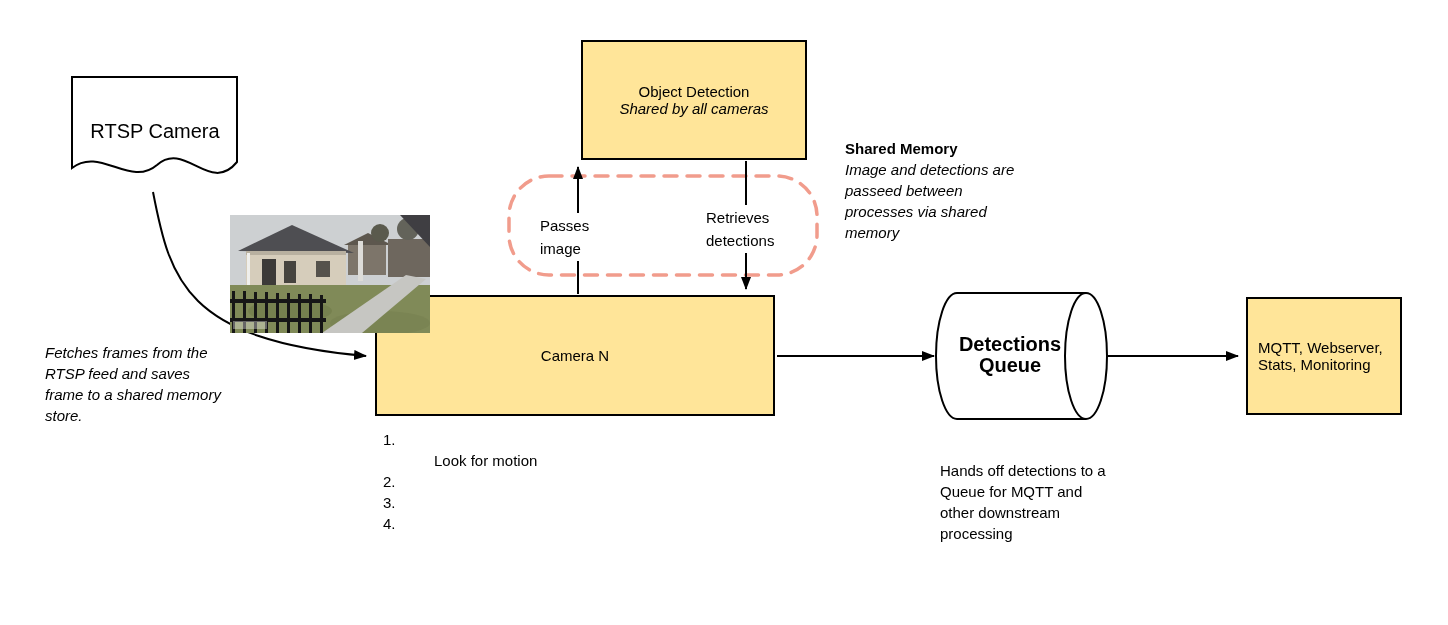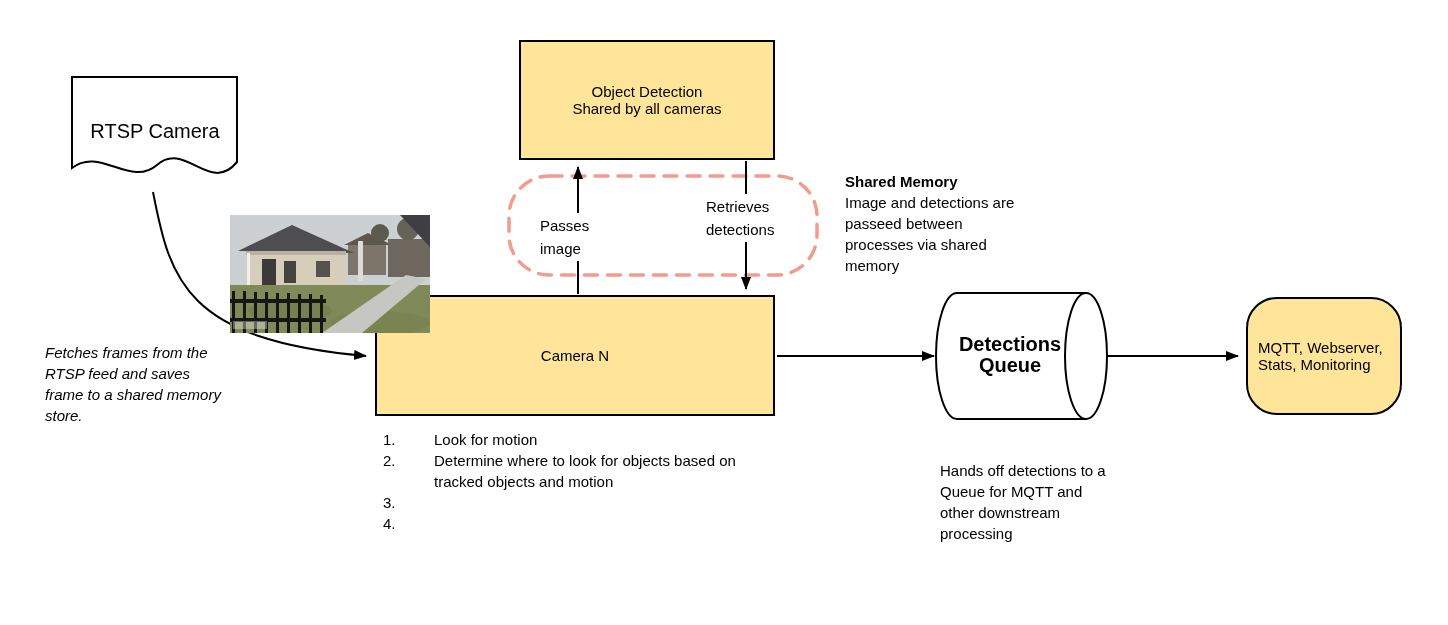--- a/index.html
+++ b/index.html
@@ -17,22 +17,22 @@
   .note { position:absolute; z-index:2; font-size:15px; line-height:21px; }
   .arrow-label {
     position:absolute; z-index:4; font-size:15px; line-height:23px;
     background:#ffffff; padding:1px 2px;
   }
   .bold { font-weight:bold; }
   .photo { position:absolute; left:230px; top:215px; width:200px; height:118px; z-index:3; }
   .steps { position:absolute; left:383px; top:429px; width:380px; z-index:2; font-size:15px; }
   .step { display:flex; }
   .step-num { width:51px; line-height:21px; }
-  .step-text { width:322px; line-height:21px; }
-  .od-sub { }
+  .step-text { width:322px; line-height:21px;margin-top:21px; }
+  .od-sub { font-style:italic; }
 </style>
 </head>
 <body>
 
 <div class="canvas">
 
   <svg class="layer" width="1448" height="625" viewBox="0 0 1448 625">
     <defs>
       <marker id="ah" markerUnits="userSpaceOnUse" markerWidth="14" markerHeight="12" refX="12" refY="5" orient="auto">
         <path d="M0,0 L13,5 L0,10 Z" fill="#000"></path>
@@ -56,30 +56,30 @@
     <g>
       <path d="M 1086 293 L 957 293 A 21 63 0 0 0 957 419 L 1086 419" fill="#ffffff" stroke="#000" stroke-width="2"></path>
       <ellipse cx="1086" cy="356" rx="21" ry="63" fill="#ffffff" stroke="#000" stroke-width="2"></ellipse>
     </g>
   </svg>
 
   <div class="shape-label" style="left:88px; top:120px; width:134px;">RTSP Camera</div>
 
   <div class="note" style="left:45px; top:342px; width:178px;font-style:italic;">Fetches frames from the RTSP feed and saves frame to a shared memory store.</div>
 
-  <div class="box" style="left:519px; top:40px; width:256px; height:120px;">
+  <div class="box" style="left:581px; top:40px; width:226px; height:120px;">
     <div>Object Detection</div>
     <div class="od-sub">Shared by all cameras</div>
   </div>
 
   <div class="box" style="left:375px; top:295px; width:400px; height:121px;">
     <div>Camera N</div>
   </div>
 
-  <div class="box" style="left:1246px; top:297px; width:156px; height:118px; align-items:flex-start; text-align:left; padding:8px 10px;border-radius:31px;">
+  <div class="box" style="left:1246px; top:297px; width:156px; height:118px; align-items:flex-start; text-align:left; padding:8px 10px;">
     <div style="margin:auto 0;">MQTT, Webserver, Stats, Monitoring</div>
   </div>
 
   <div class="photo">
     <svg width="200" height="118" viewBox="0 0 200 118">
       <rect width="200" height="118" fill="#cdd0d2"></rect>
       <rect x="118" y="28" width="38" height="32" fill="#7d756a"></rect>
       <polygon points="114,30 138,18 162,30" fill="#5d574e"></polygon>
       <rect x="158" y="24" width="42" height="38" fill="#6e675e"></rect>
       <circle cx="150" cy="18" r="9" fill="#5a5a4d"></circle>
@@ -108,35 +108,34 @@
         <rect x="57" y="78" width="3" height="40"></rect>
         <rect x="68" y="79" width="3" height="39"></rect>
         <rect x="79" y="79" width="3" height="39"></rect>
         <rect x="90" y="80" width="3" height="38"></rect>
       </g>
       <rect x="3" y="106" width="34" height="8" fill="#ffffff" opacity="0.35"></rect>
     </svg>
   </div>
 
   <div class="arrow-label" style="left:538px; top:213px; width:62px;">Passes image</div>
-  <div class="arrow-label" style="left:704px; top:194px; width:84px;">Retrieves detections</div>
+  <div class="arrow-label" style="left:704px; top:205px; width:84px;">Retrieves detections</div>
 
-  <div class="note" style="left:845px; top:138px; width:200px;margin-top:33px;">
+  <div class="note" style="left:845px; top:138px; width:200px;">
     <div class="bold">Shared Memory</div>
-    <div style="width:172px;">Image and detections are passeed between processes via shared memory</div>
+    <div style="width:172px;font-style:italic;">Image and detections are passeed between processes via shared memory</div>
   </div>
 
   <div class="steps">
     <div class="step">
       <span class="step-num">1.</span>
       <span class="step-text">Look for motion</span>
     </div>
     <div class="step">
       <span class="step-num">2.</span>
-      <span class="step-text">Determine where to look for objects based on tracked objects and motion</span>
     </div>
     <div class="step">
       <span class="step-num">3.</span>
     </div>
     <div class="step">
       <span class="step-num">4.</span>
     </div>
   </div>
 
   <div class="shape-label" style="left:958px; top:334px; width:104px; line-height:21px;font-weight:bold;">Detections Queue</div>

